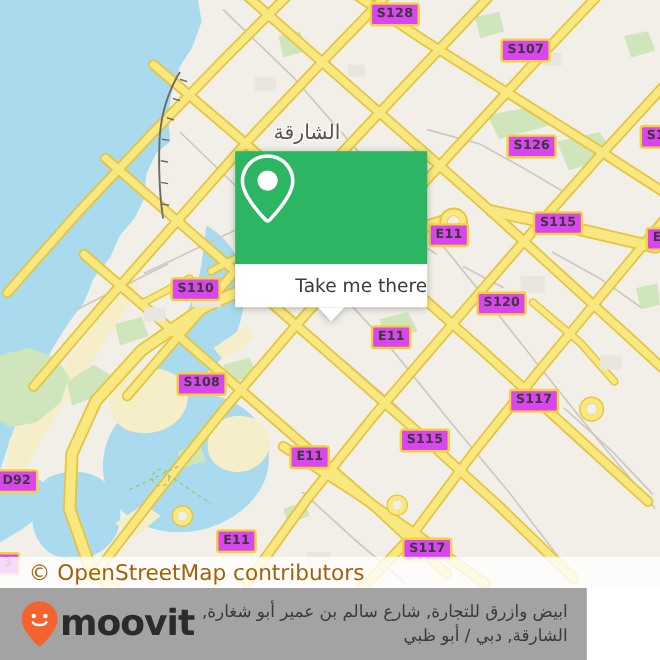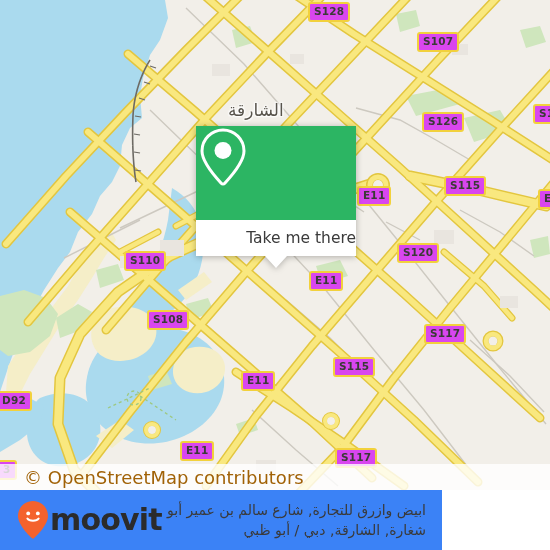--- a/index.html
+++ b/index.html
@@ -58,20 +58,21 @@
     position: absolute;
     color: #58544c;
     font-size: 17px;
     white-space: nowrap;
     text-shadow:
        1px  1px 1.5px rgba(255,255,255,0.95),
       -1px  1px 1.5px rgba(255,255,255,0.95),
        1px -1px 1.5px rgba(255,255,255,0.95),
       -1px -1px 1.5px rgba(255,255,255,0.95);
     direction: rtl;
+    font-family: Liberation Serif, serif;
   }
 
   
   #callout {
     position: absolute;
     left: 196px;
     top: 126px;
     width: 160px;
     z-index: 40;
     filter: drop-shadow(0 1px 3px rgba(0,0,0,0.28));
@@ -122,23 +123,23 @@
     padding-left: 24px;
     font-size: 18px;
     color: #a16207;
   }
 
   
   #footer {
     position: absolute;
     left: 0;
     top: 490px;
-    width: 442px;
+    width: 489px;
     height: 60px;
-    background: #3b82f6;
+    background: #a3a3a3;
     display: flex;
     align-items: center;
     box-sizing: border-box;
     padding: 0 12px 0 18px;
   }
   #brand {
     display: flex;
     align-items: center;
     flex: 0 0 auto;
     gap: 2px;
@@ -350,21 +351,21 @@
     <div class="place-label" style="left:228px; top:100px;">الشارقة</div>
 
     <div id="shield-layer">
         <div class="shield" style="left: 308px; top: 2px;">S128</div>
         <div class="shield" style="left: 417px; top: 32px;">S107</div>
         <div class="shield" style="left: 378px; top: 112px; margin-left: 44px;">S126</div>
         <div class="shield" style="left: 533px; top: 104px;">S13</div>
         <div class="shield" style="left: 444px; top: 176px;">S115</div>
         <div class="shield" style="left: 357px; top: 186px;">E11</div>
         <div class="shield" style="left: 538px; top: 189px;">E1</div>
-        <div class="shield" style="left: 124px; top: 231px; margin-top: 20px;">S110</div>
+        <div class="shield" style="left: 142px; top: 231px;">S110</div>
         <div class="shield" style="left: 397px; top: 243px;">S120</div>
         <div class="shield" style="left: 309px; top: 271px;">E11</div>
         <div class="shield" style="left: 147px; top: 310px;">S108</div>
         <div class="shield" style="left: 424px; top: 324px;">S117</div>
         <div class="shield" style="left: 333px; top: 357px;">S115</div>
         <div class="shield" style="left: 241px; top: 371px;">E11</div>
         <div class="shield" style="left: -4px; top: 391px;">D92</div>
         <div class="shield" style="left: 180px; top: 441px;">E11</div>
         <div class="shield" style="left: 335px; top: 448px;">S117</div>
         <div class="shield" style="left: -3px; top: 460px;">3</div>

